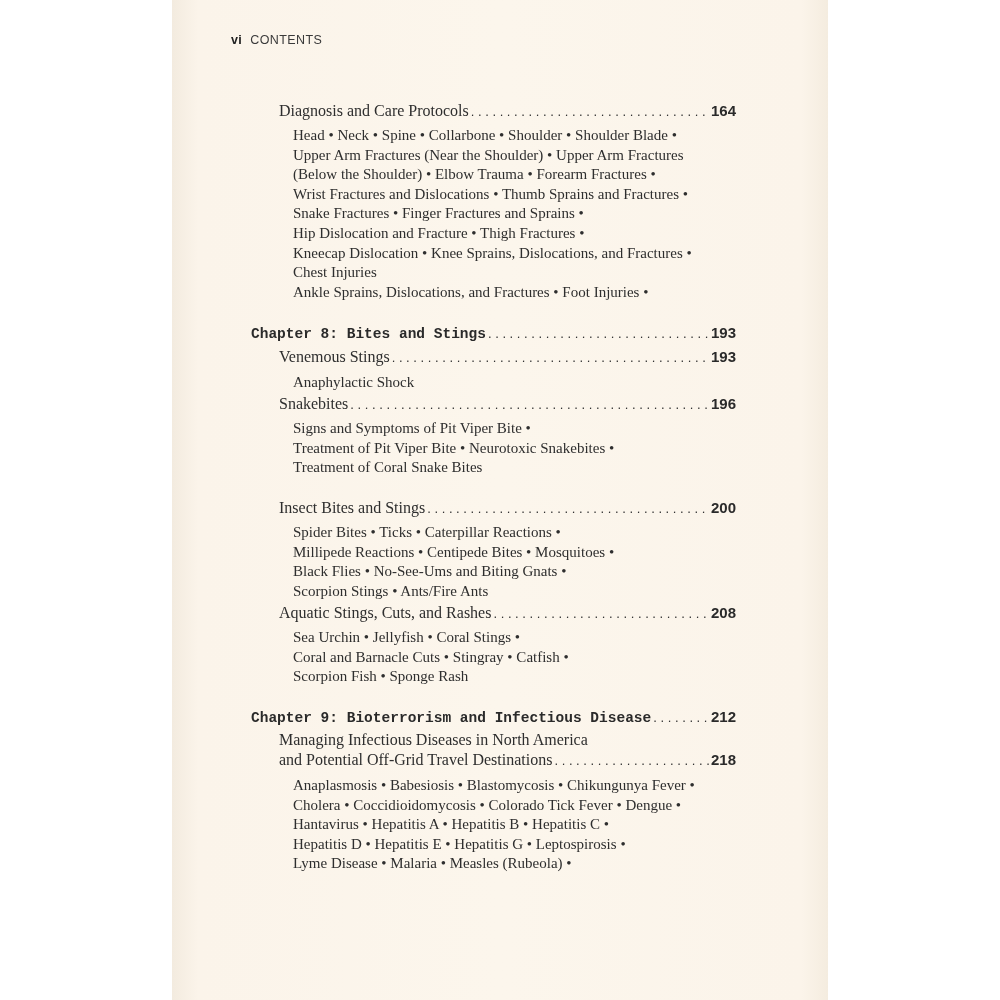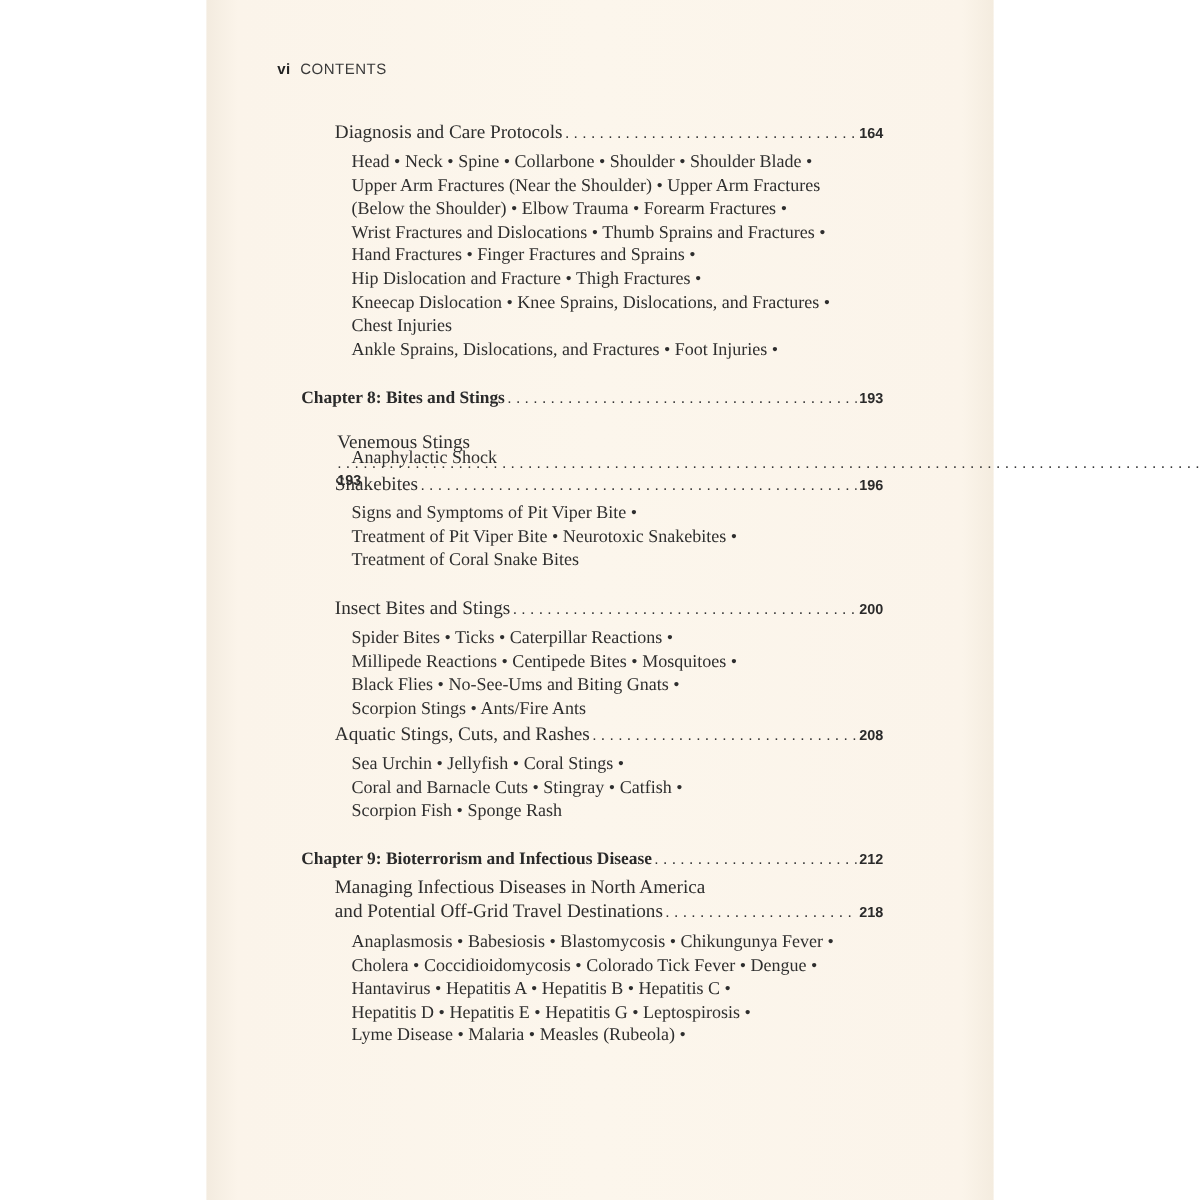--- a/index.html
+++ b/index.html
@@ -15,21 +15,20 @@
       width: 656px; height: 1000px;
       background: linear-gradient(90deg, #f3ebdf 0%, #fbf4ea 4%, #fcf6ec 50%, #fbf4ea 96%, #f4ecdf 100%);
     }
     .running-head {
       position: absolute;
       left: 231px; top: 33px;
       font-family: "Liberation Sans", sans-serif;
       font-size: 12.5px;
       letter-spacing: 0.4px;
       color: #3a3a3a;
-      margin-top: 18px;
     }
     .running-head .folio { font-weight: bold; color: #222; margin-right: 8px; }
     .toc { position: absolute; left: 0; top: 0; width: 1000px; }
     .row {
       position: absolute;
       display: flex;
       align-items: baseline;
       white-space: nowrap;
     }
     .row .label { flex: 0 0 auto; }
@@ -43,25 +42,25 @@
       font-size: 13px;
     }
     .row .dots::before {
       content: ". . . . . . . . . . . . . . . . . . . . . . . . . . . . . . . . . . . . . . . . . . . . . . . . . . . . . . . . . . . . . . . . . . . . . . . . . . . . . . . . . . . . . . . . . . . . . . . . . . . . . . .";
       letter-spacing: 0;
     }
     .row .pg {
       flex: 0 0 auto;
       font-family: "Liberation Sans", sans-serif;
       font-weight: bold;
-      font-size: 12px;
+      font-size: 15px;
       color: #2a2a2a;
     }
     .chapter .label {
-      font-family: Liberation Serif, serif;
+      font-family: Liberation Mono, monospace;
       font-weight: bold;
       font-size: 14.5px;
       color: #2a2a2a;
     }
     .section .label {
       font-family: "Liberation Serif", serif;
       font-size: 16px;
       color: #2e2e2e;
     }
     .sub {
@@ -95,34 +94,34 @@
   <div class="row section" style="left:279px; top:102px; width:457px;">
     <span class="label">Diagnosis and Care Protocols</span>
     <span class="dots"></span>
     <span class="pg">164</span>
   </div>
   <div class="sub" style="left:293px; top:126px;">
     <div>Head • Neck • Spine • Collarbone • Shoulder • Shoulder Blade •</div>
     <div>Upper Arm Fractures (Near the Shoulder) • Upper Arm Fractures</div>
     <div>(Below the Shoulder) • Elbow Trauma • Forearm Fractures •</div>
     <div>Wrist Fractures and Dislocations • Thumb Sprains and Fractures •</div>
-    <div>Hand Fractures • Finger Fractures and Sprains •</div>
+    <div>Snake Fractures • Finger Fractures and Sprains •</div>
     <div>Hip Dislocation and Fracture • Thigh Fractures •</div>
     <div>Kneecap Dislocation • Knee Sprains, Dislocations, and Fractures •</div>
     <div>Chest Injuries</div>
     <div>Ankle Sprains, Dislocations, and Fractures • Foot Injuries •</div>
   </div>
 
   <div class="row chapter" style="left:251px; top:324px; width:485px;">
     <span class="label">Chapter 8: Bites and Stings</span>
     <span class="dots"></span>
     <span class="pg">193</span>
   </div>
 
-  <div class="row section" style="left:279px; top:360px; width:457px;flex-direction:column;">
+  <div class="row section" style="left:279px; top:348px; width:457px;">
     <span class="label">Venemous Stings</span>
     <span class="dots"></span>
     <span class="pg">193</span>
   </div>
   <div class="sub" style="left:293px; top:373px;">
     <div>Anaphylactic Shock</div>
   </div>
 
   <div class="row section" style="left:279px; top:395px; width:457px;">
     <span class="label">Snakebites</span>

